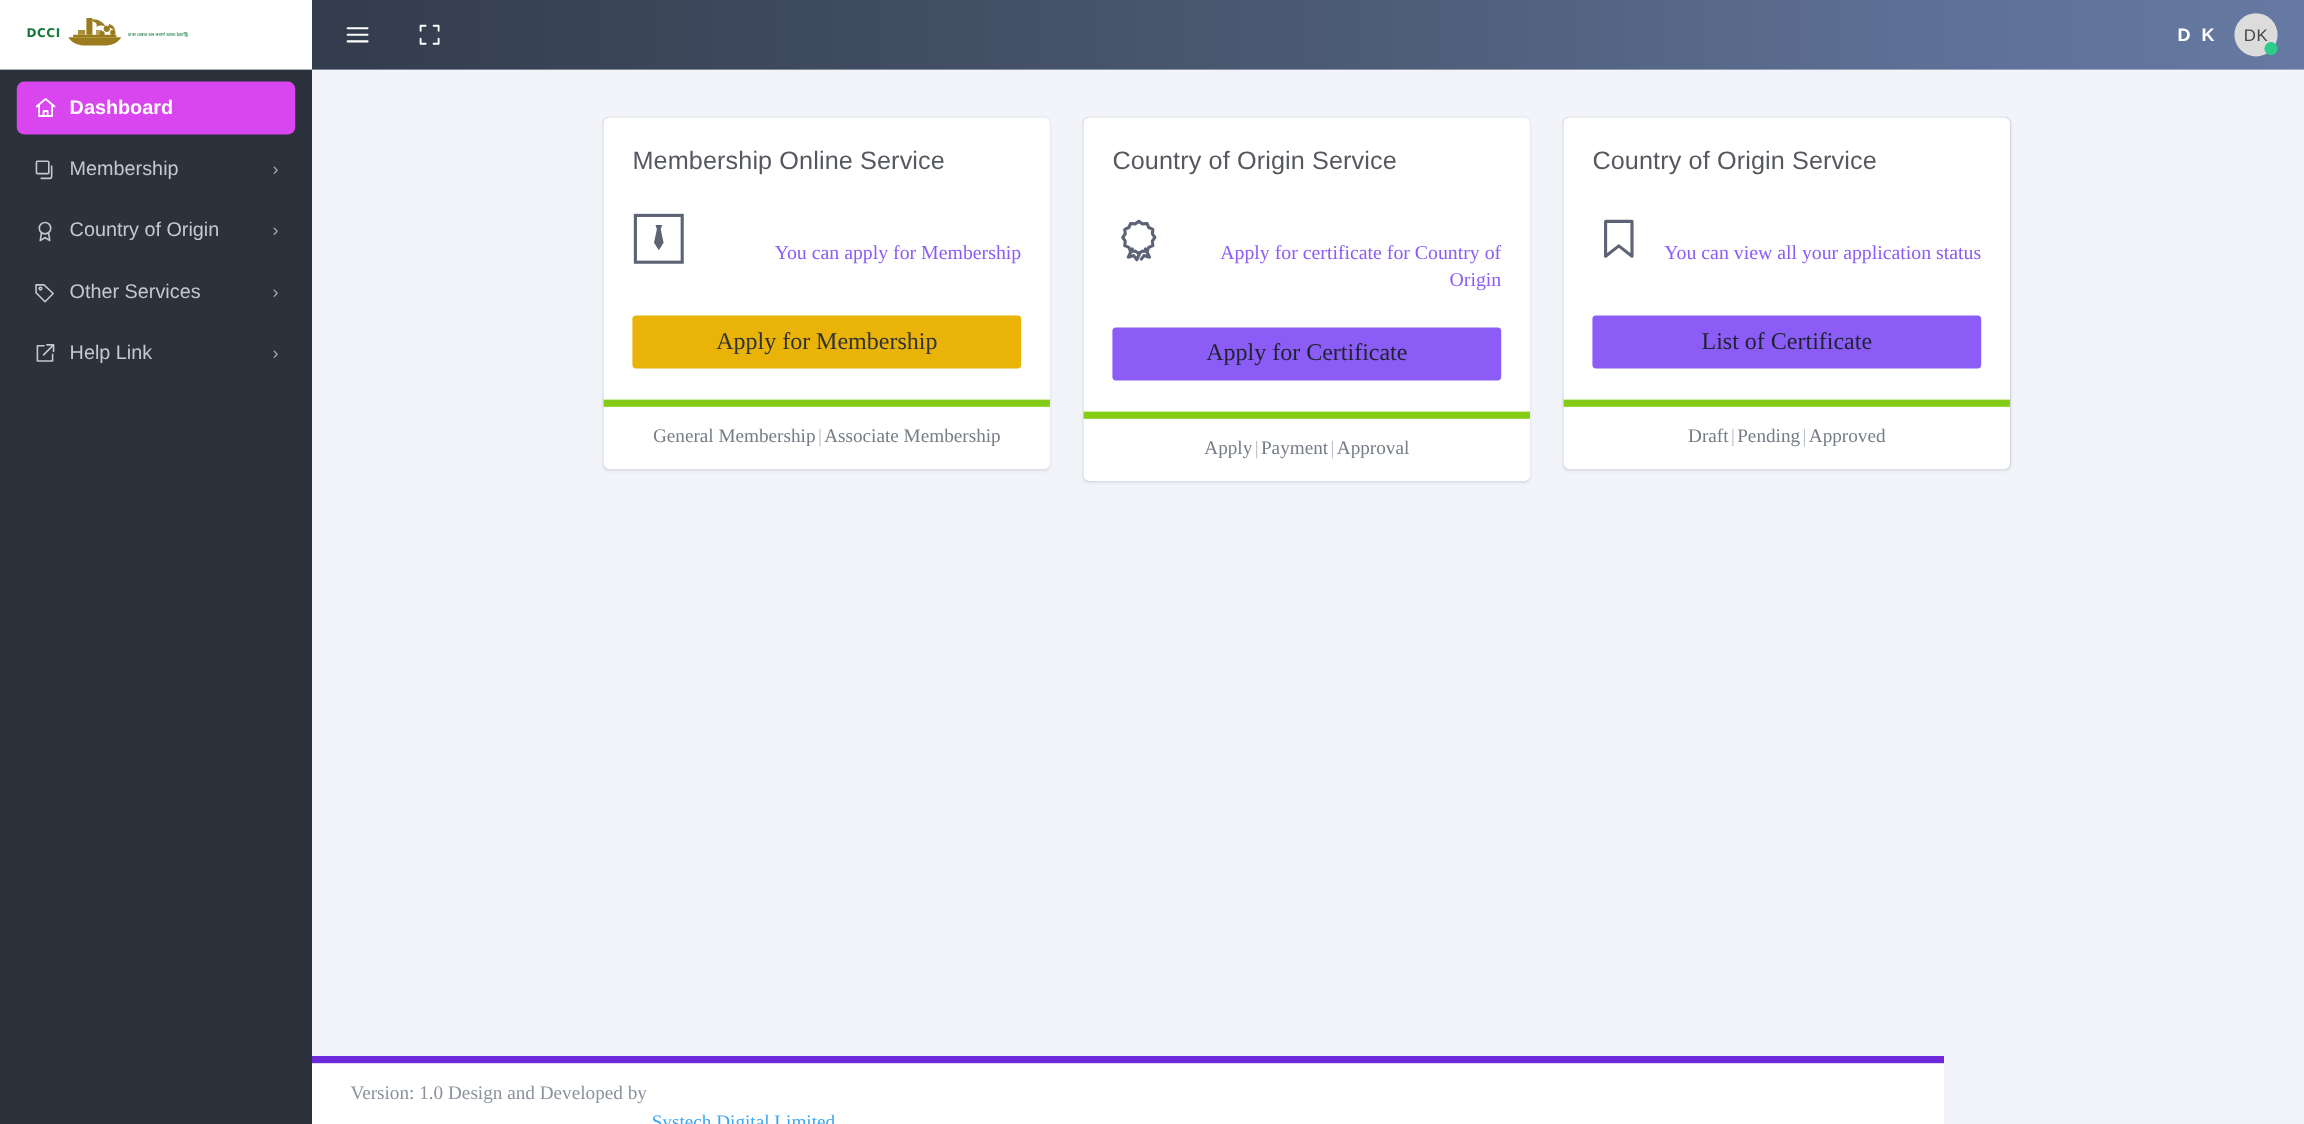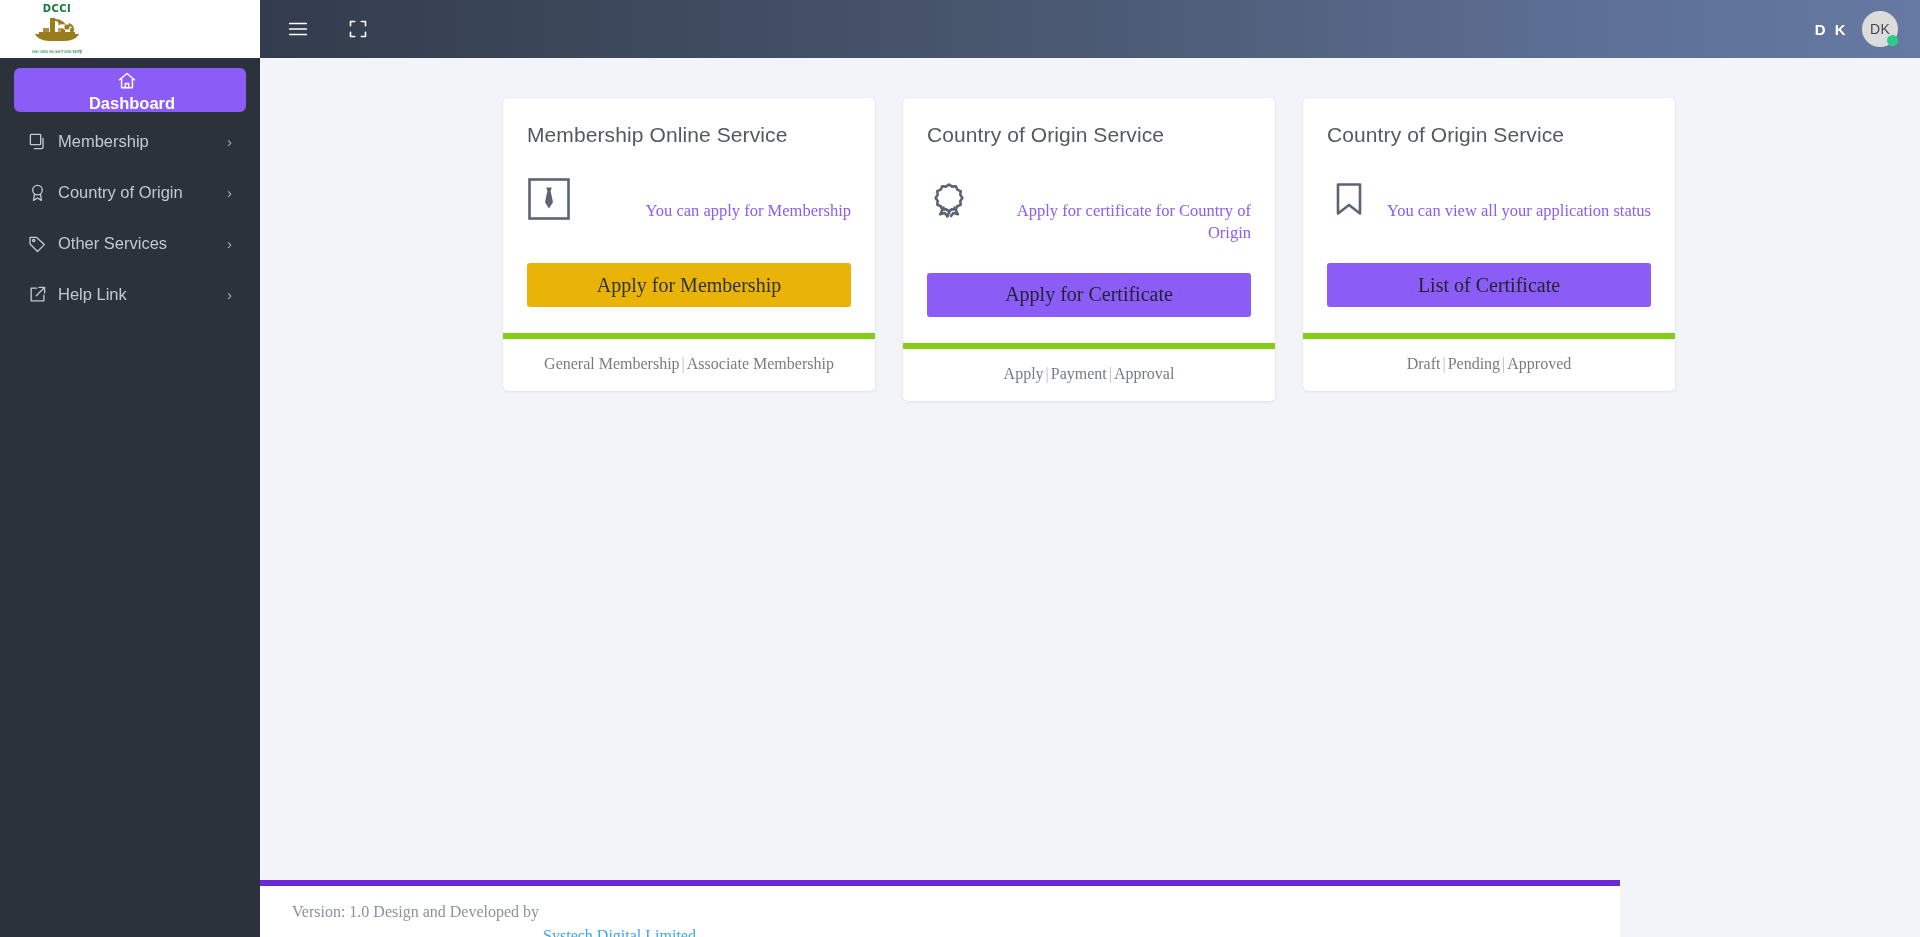--- a/index.html
+++ b/index.html
@@ -18,21 +18,21 @@
     width: 260px; height: 937px;
     background: #2B323B;
     z-index: 5;
   }
   .brand {
     height: 58px; width: 260px;
     background: #ffffff;
     display: flex; align-items: center; justify-content: flex-start;
     padding-left: 22px;
   }
-  .logo-wrap { display: flex; flex-direction: column; align-items: center; width: 70px; }
+  .logo-wrap { display: flex; flex-direction: row; align-items: center; width: 70px; }
   .logo-text {
     font-family: "DejaVu Sans", sans-serif;
     font-weight: 700; font-size: 10px; letter-spacing: .5px;
     color: #12793C; line-height: 1;
   }
   .logo-mark { margin-top: 1px; }
   .logo-sub {
     font-size: 3.4px; color: #12793C; letter-spacing: .1px;
     margin-top: 1px; white-space: nowrap; font-weight: 700;
   }
@@ -46,24 +46,23 @@
     font-size: 16.5px;
     cursor: pointer;
     margin-bottom: 7px;
     position: relative;
   }
   .nav-item .ico {
     width: 26px; height: 22px; display: flex; align-items: center; flex: 0 0 26px;
   }
   .nav-item .lbl { flex: 1; margin-left: 4px; }
   .nav-item.active {
-    background: #8b5cf6;
+    background: #d946ef;
     color: #ffffff;
     font-weight: 700;
-    flex-direction: column;
   }
   .nav-item .chev {
     font-size: 15px; color: #A6AEB8; line-height: 1;
     margin-left: auto;
   }
 
   
   .header {
     position: absolute; left: 260px; top: 0;
     width: 1660px; height: 58px;

